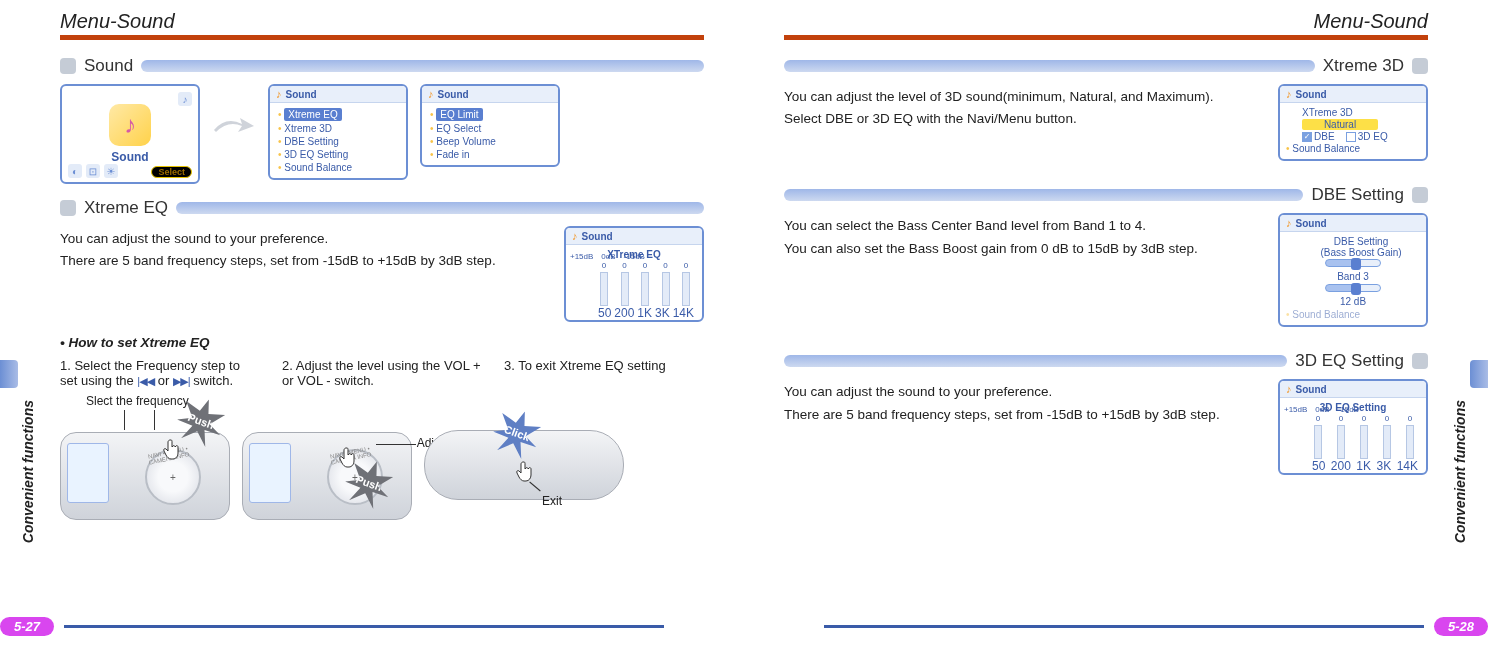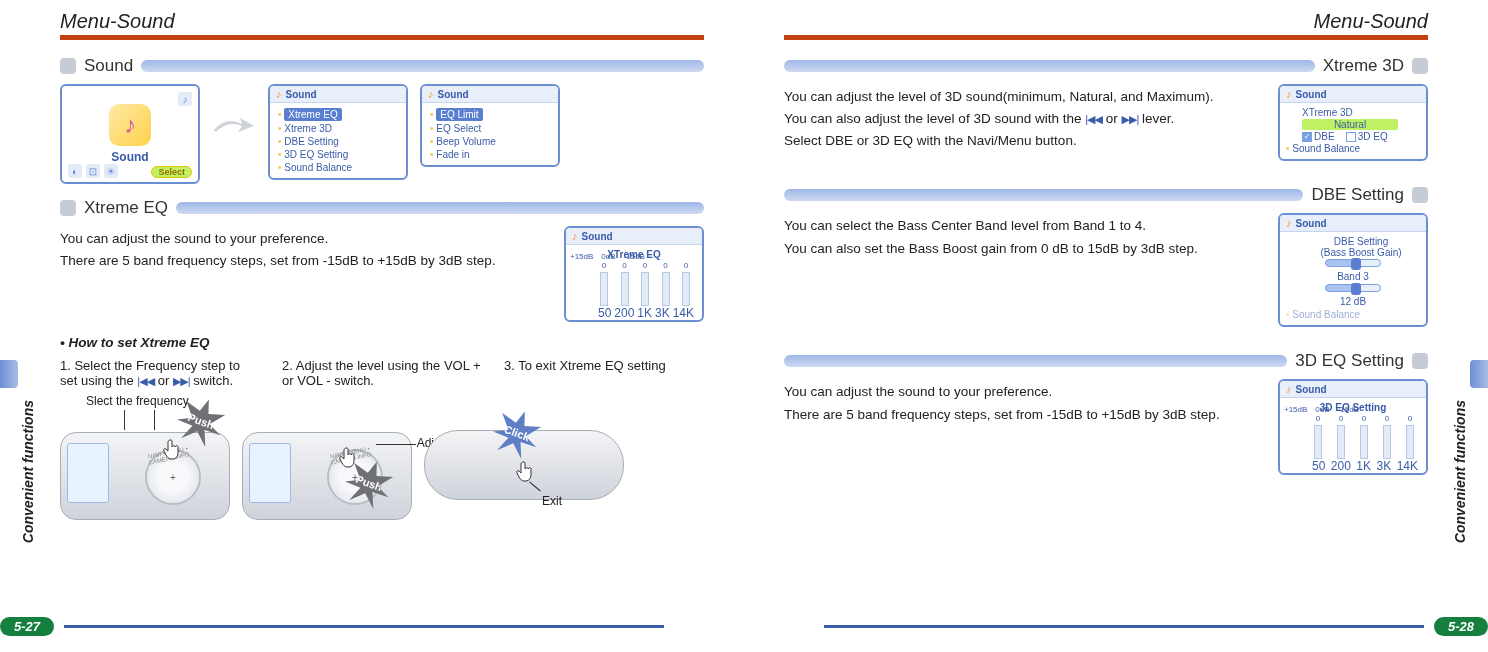--- a/index.html
+++ b/index.html
@@ -57,21 +57,21 @@
     align-items: center;
     gap: 10px;
     font-style: italic;
     font-weight: bold;
     font-size: 13px;
     color: #fff;
   }
   .page-left .page-footer { left: 0; }
   .page-right .page-footer { right: 0; flex-direction: row-reverse; }
   .footer-pill {
-    background: #15803d;
+    background: #d946ef;
     padding: 2px 14px;
     border-radius: 10px;
   }
   .footer-rule {
     height: 3px;
     width: 600px;
     background: #3a5ba8;
   }
 
   .section-hdr {
@@ -148,21 +148,21 @@
   }
   .hero .hero-label { font-weight:bold; color:#3a5ba8; margin-top:4px; font-size:12px; }
   .hero .mini-icons { display:flex; gap:4px; position:absolute; top:6px; right:6px;}
   .hero .mini-icons span, .hero .bot-icons span {
     width:14px;height:14px;border-radius:3px;background:#e3ebf8;
     display:inline-flex;align-items:center;justify-content:center;
     font-size:10px;color:#6c8fd4;
   }
   .hero .bot-icons{display:flex;gap:4px;position:absolute;bottom:4px;left:6px;}
   .hero .select-badge{
-    position:absolute;bottom:4px;right:6px;background:#bef264;
+    position:absolute;bottom:4px;right:6px;background:#000000;
     border:1px solid #e6c300;border-radius:8px;padding:0 6px;
     font-size:9px;color:#9a6b00;font-weight:bold;
   }
   .arrow-svg { width: 44px; height: 28px; margin-top: 28px; }
 
   .eq-screen { width: 140px; height: 96px; }
   .eq-body { padding: 4px 6px; }
   .eq-label { text-align:center; color:#3a5ba8; font-weight:bold; font-size:10px; }
   .eq-bars { display:flex; justify-content:space-between; height:46px; align-items:flex-end; padding:0 4px;}
   .eq-col { width:12px; display:flex; flex-direction:column; align-items:center; }
@@ -227,22 +227,22 @@
   }
   .click-burst { background: radial-gradient(circle,#5f7fc4 40%,#5f7fc4 41%); }
 
   .right-block { display:flex; gap:12px; align-items:flex-start; margin:6px 0 24px 0;}
   .right-block .text { flex:1; }
   .right-block .shot { flex:0 0 150px; }
 
   .sound-shot { width:150px; }
   .sub-item { font-size:10px; color:#3a5ba8; padding-left:16px; }
   .sub-sel {
-    display:inline-block;width:96px;text-align:center;
-    background:#bef264;border-radius:2px;margin:1px 0;
+    display:inline-block;width:76px;text-align:center;
+    background:#fde047;border-radius:2px;margin:1px 0;
   }
   .chk { display:inline-block;width:10px;height:10px;border:1px solid #7aa0e0;margin-right:2px;font-size:8px;line-height:8px;text-align:center;vertical-align:middle;}
   .chk.on{background:#7aa0e0;color:#fff;}
 
   .dbe-shot .band-row{
     display:flex;align-items:center;gap:4px;font-size:10px;color:#3a5ba8;
     padding:1px 8px;
     flex-direction:column;
   }
   .slider{
@@ -449,27 +449,20 @@
   <div class="page-header">Menu-Sound</div>
 
   <div class="section-hdr right">
     <span class="section-bar"></span>
     <span class="section-title">Xtreme 3D</span>
     <span class="bullet-sq"></span>
   </div>
   <div class="right-block">
     <div class="text">
       <div class="body-text">You can adjust the level of 3D sound(minimum, Natural, and Maximum).</div>
-      <div class="body-text">
-        <span>You can also adjust the level of 3D sound with the </span>
-        <span class="lever">|◀◀</span>
-        <span> or </span>
-        <span class="lever">▶▶|</span>
-        <span> lever.</span>
-      </div>
       <div class="body-text">Select DBE or 3D EQ with the Navi/Menu button.</div>
     </div>
     <div class="shot">
       <div class="device-screen sound-shot">
         <div class="scr-title">
             <span class="note">♪</span>
             <span>Sound</span>
           </div>
         <div class="scr-list" style="padding:4px 6px">
           <div class="sub-item">XTreme 3D</div>

